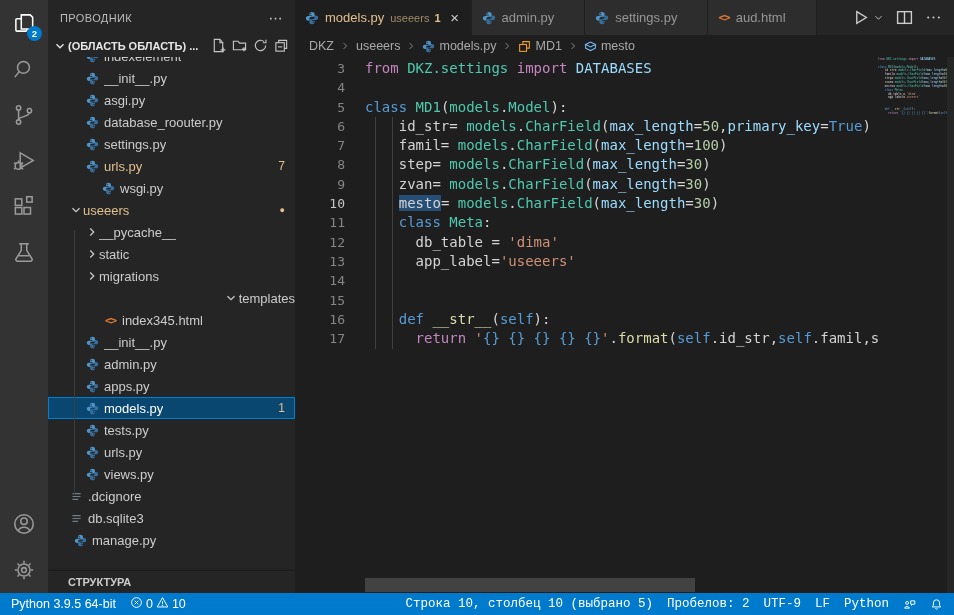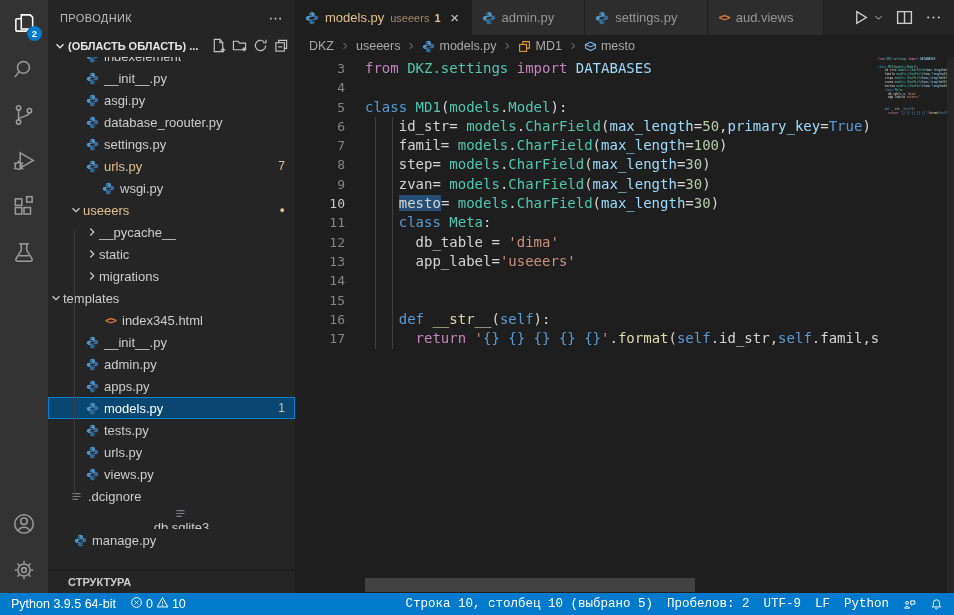--- a/index.html
+++ b/index.html
@@ -309,21 +309,21 @@
           <span class="lbl">static</span>
         </div>
         <div class="row" style="padding-left: 36px;">
           <span class="chev">
             <svg viewBox="0 0 16 16" stroke="currentColor" fill="none">
               <path d="M6 4l4 4-4 4"></path>
             </svg>
           </span>
           <span class="lbl">migrations</span>
         </div>
-        <div class="row" style="">
+        <div class="row" style=" justify-content: flex-end;">
           <span class="chev">
             <svg viewBox="0 0 16 16" stroke="currentColor" fill="none">
               <path d="M4 6l4 4 4-4"></path>
             </svg>
           </span>
           <span class="lbl">templates</span>
         </div>
         <div class="row" style="padding-left: 54px;">
           <span class="ficon">
             <span class="html-glyph">&lt;&gt;</span>
@@ -409,21 +409,21 @@
           <span class="lbl">views.py</span>
         </div>
         <div class="row" style="padding-left: 20px;">
           <span class="ficon">
             <svg viewBox="0 0 16 16" stroke="#6d8086" stroke-width="1.4" fill="none">
               <path d="M3 4.5h10M3 8h10M3 11.5h7"></path>
             </svg>
           </span>
           <span class="lbl">.dcignore</span>
         </div>
-        <div class="row" style="padding-left: 20px; flex-direction: column;">
+        <div class="row" style="padding-left: 20px;">
           <span class="ficon">
             <svg viewBox="0 0 16 16" stroke="#6d8086" stroke-width="1.4" fill="none">
               <path d="M3 4.5h10M3 8h10M3 11.5h7"></path>
             </svg>
           </span>
           <span class="lbl">db.sqlite3</span>
         </div>
         <div class="row" style="padding-left: 24px;">
           <span class="ficon">
             <svg viewBox="0 0 16 16">
@@ -481,21 +481,21 @@
                 <circle cx="9.6" cy="12.9" r=".75" fill="#252526"></circle>
               </svg>
             </span>
             <span class="t-label">settings.py</span>
             <span class="t-close">×</span>
           </div>
           <div class="tab">
             <span class="ficon">
               <span class="html-glyph">&lt;&gt;</span>
             </span>
-            <span class="t-label">aud.views</span>
+            <span class="t-label">aud.html</span>
             <span class="t-close">×</span>
           </div>
         </div>
       <div class="editor-actions" id="editor-actions">
           <span style="display: flex;">
             <svg viewBox="0 0 16 16" stroke="currentColor" fill="none">
               <path d="M4.5 2.5l9 5.5-9 5.5z"></path>
             </svg>
           </span>
           <span class="dd" style="display: flex;">

